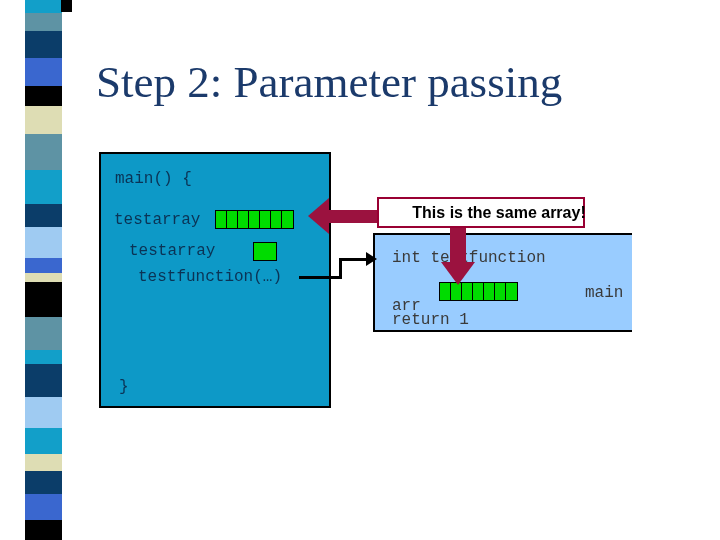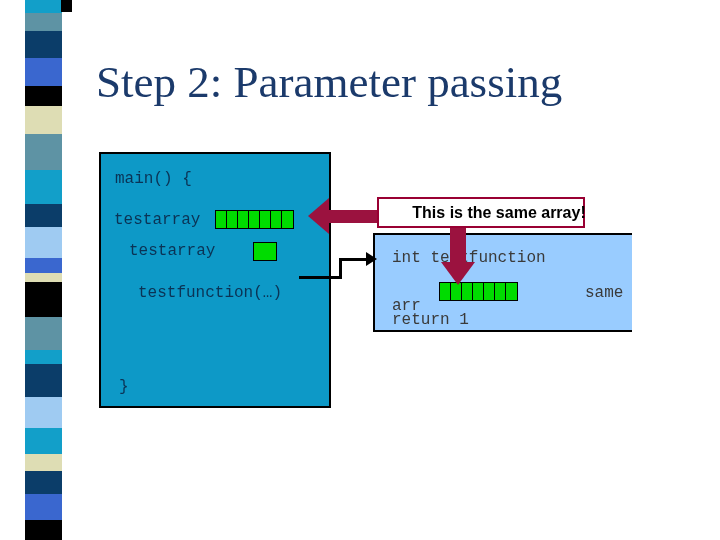--- a/index.html
+++ b/index.html
@@ -38,21 +38,21 @@
   .main-box {
     position:absolute; left:99px; top:152px; width:232px; height:256px;
     background:var(--box_teal,#0D99C7);
     border:2px solid var(--box_border,#000000);
     z-index:1;
   }
   .main-box .code { color:var(--code_text_navy,#0B3355); }
   .sig           { left:14px;  top:16px; }
   .lbl-testarray { left:13px;  top:57px; }
   .lbl-testscalar{ left:28px;  top:88px; }
-  .lbl-call      { left:37px;  top:130px; }
+  .lbl-call      { left:37px;  top:114px; }
   .lbl-brace     { left:18px;  top:224px; }
 
   
   .cells {
     position:absolute; display:flex;
     border:1px solid var(--cell_border,#000000);
     background:var(--cell_green,#00DC00);
   }
   .cell {
     width:11px; height:17px; flex:0 0 auto;
@@ -196,20 +196,20 @@
     <div class="code lbl-arr">arr</div>
     <div class="cells pos-arr">
         <div class="cell"></div>
         <div class="cell"></div>
         <div class="cell"></div>
         <div class="cell"></div>
         <div class="cell"></div>
         <div class="cell"></div>
         <div class="cell"></div>
       </div>
-    <div class="code lbl-scal">same</div>
+    <div class="code lbl-scal">main</div>
     <div class="cells scalar pos-scal">
         <div class="cell"></div>
       </div>
     <div class="code lbl-return">return 1</div>
   </div>
 
 </div>
 
 </body></html>

